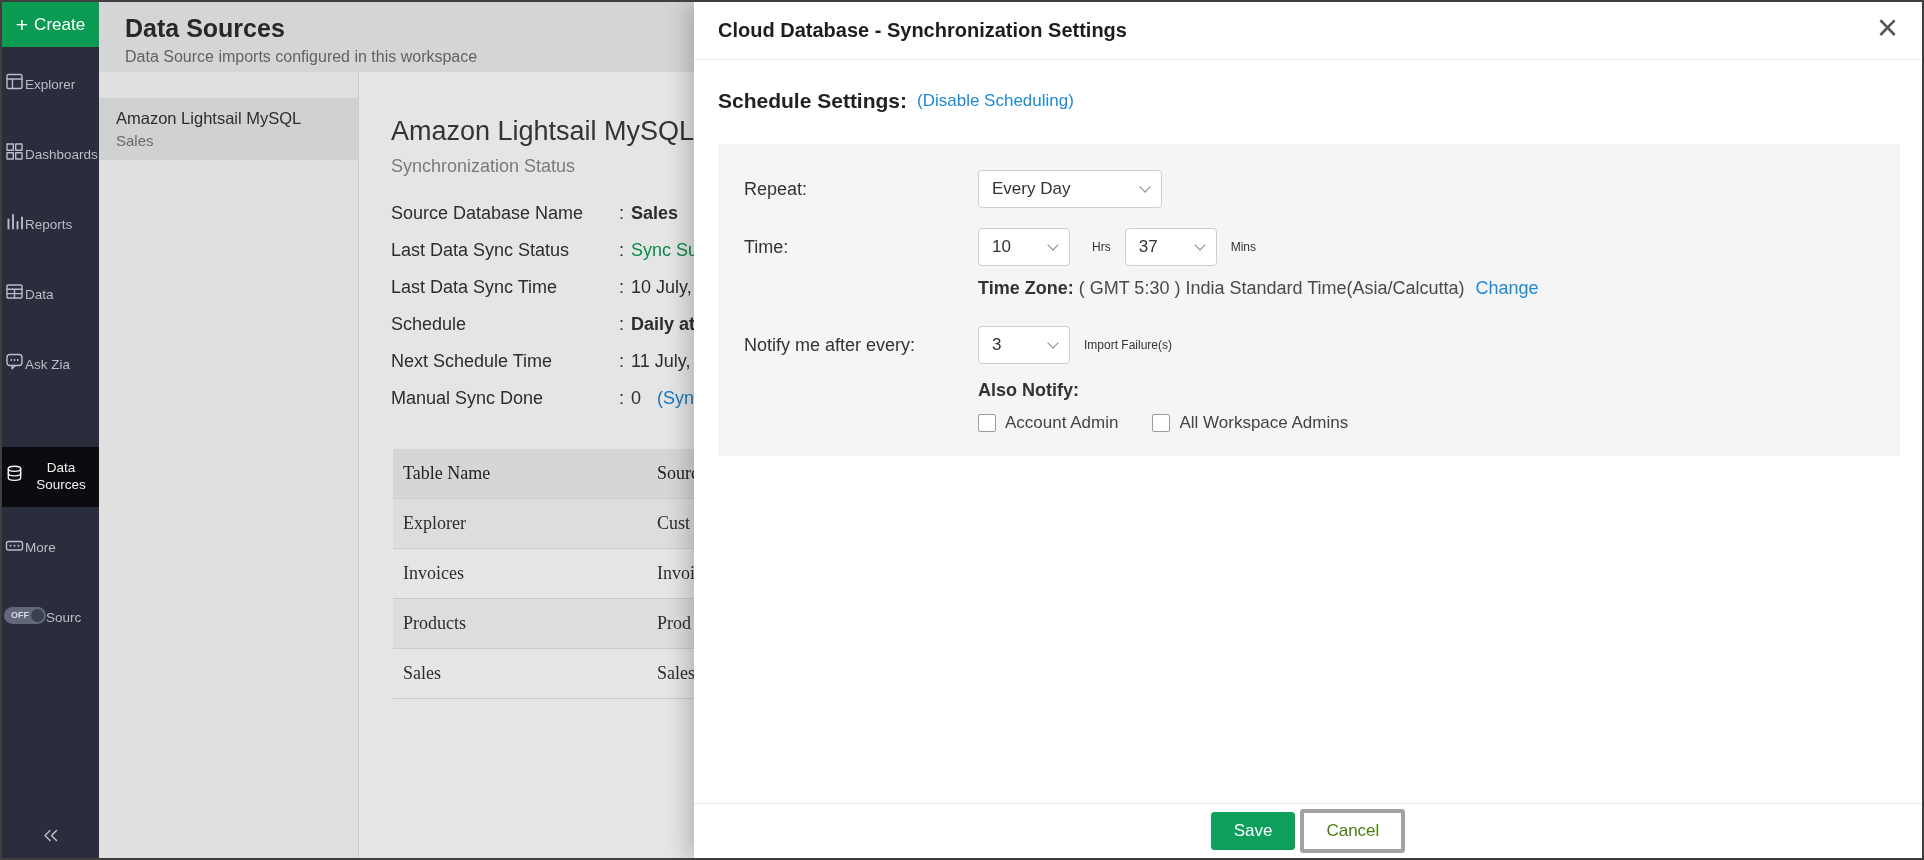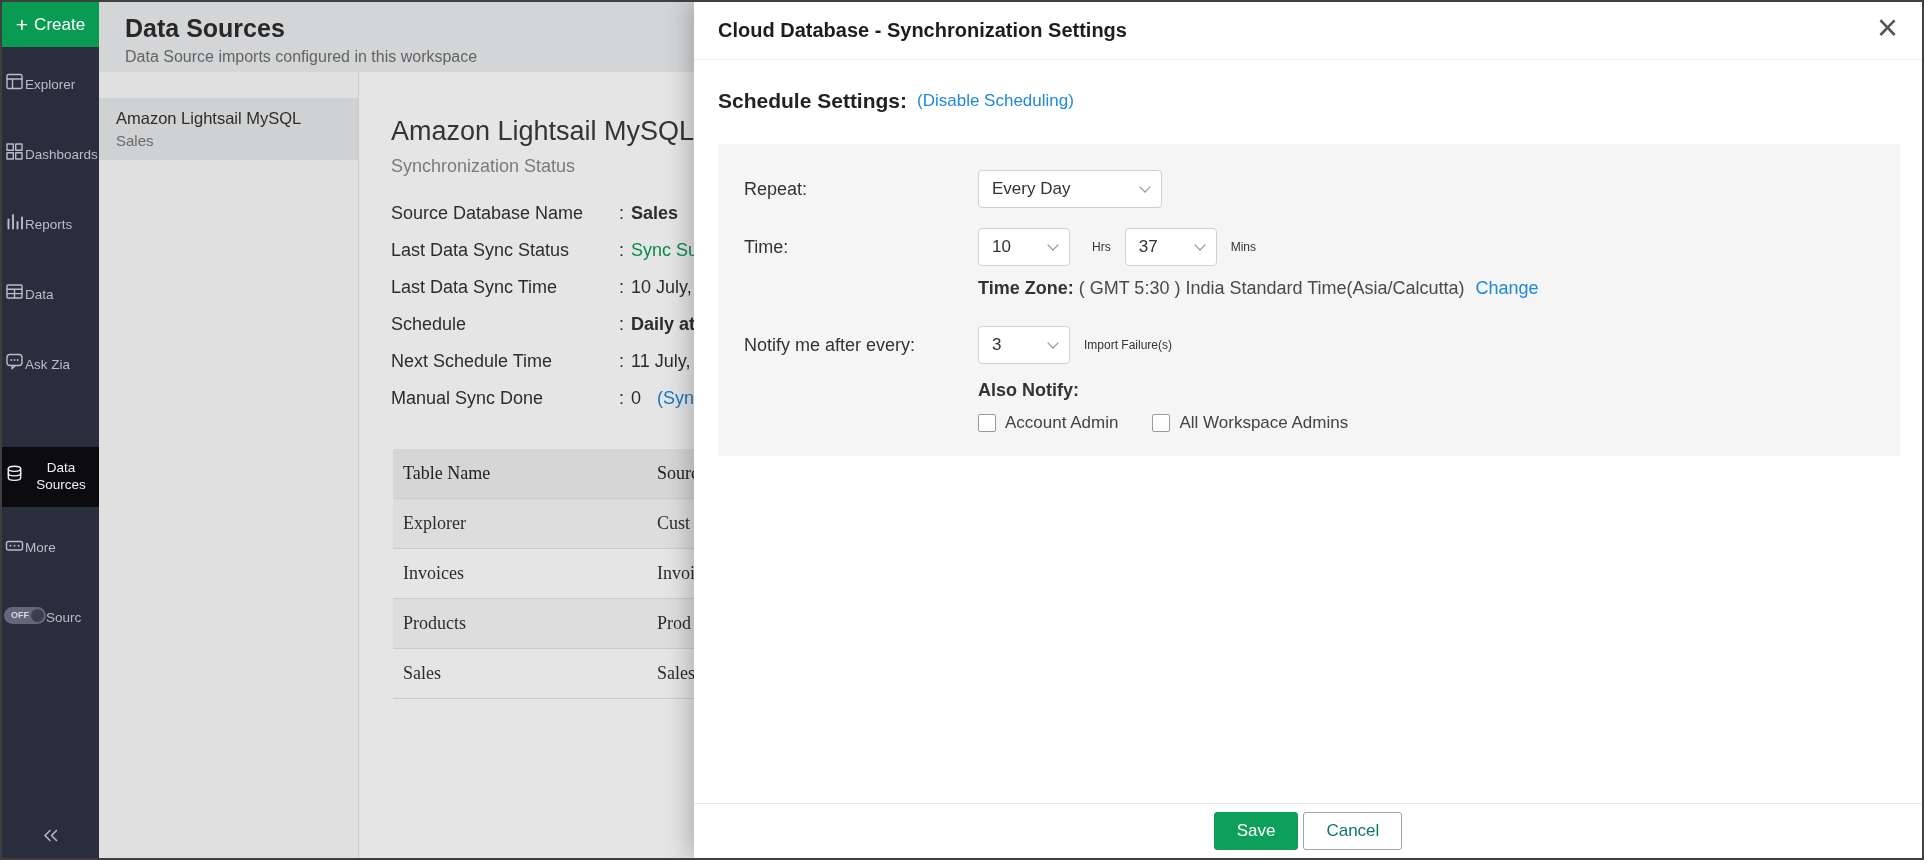--- a/index.html
+++ b/index.html
@@ -75,21 +75,21 @@
   .tz-change { margin-left:6px; }
   .notify-row { margin-top:28px; }
   .notify-note { margin-left:234px; margin-top:6px; font-size:15px; color:#707070; height:17px; }
   .also-line { margin-left:234px; margin-top:16px; font-size:18px; font-weight:bold; color:#333; height:20px; }
   .cb-row { margin-left:234px; margin-top:12px; display:flex; align-items:center; gap:34px; height:22px; }
   .cb-item { display:flex; align-items:center; gap:9px; font-size:17px; color:#444; cursor:pointer; }
   .cb-box { width:18px; height:18px; border:1px solid #9b9b9b; border-radius:2px; background:#fff; flex:0 0 auto; }
   .modal-footer { flex:0 0 auto; height:55px; border-top:1px solid #e7e7e7; display:flex; align-items:center; justify-content:center; gap:5px; background:#fff; }
   .btn { font-size:17px; border-radius:3px; padding:8px 22px; cursor:pointer; }
   .btn-save { background:#0da05c; color:#fff; border:1px solid #0da05c; }
-  .btn-cancel { background:#fff; color:#0f766e; border:1px solid #a3a3a3; }
+  .btn-cancel { background:#fff; color:#4d7c0f; border:4px solid #a3a3a3; }
 </style>
 </head>
 <body>
 
 <div class="screen">
 
   <div class="sidebar">
     <div class="create-btn">
       <span class="create-plus">+</span>
       <span>Create</span>

